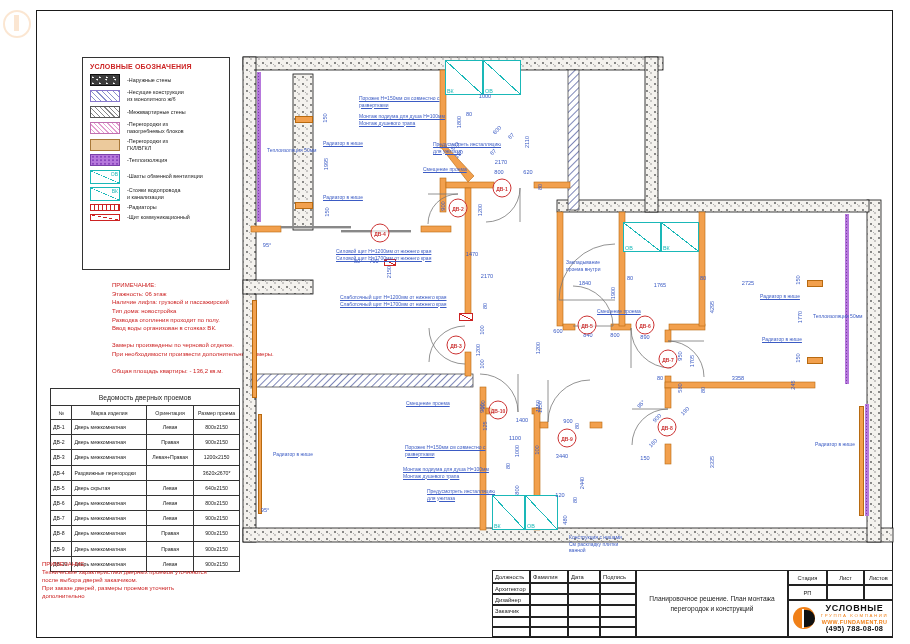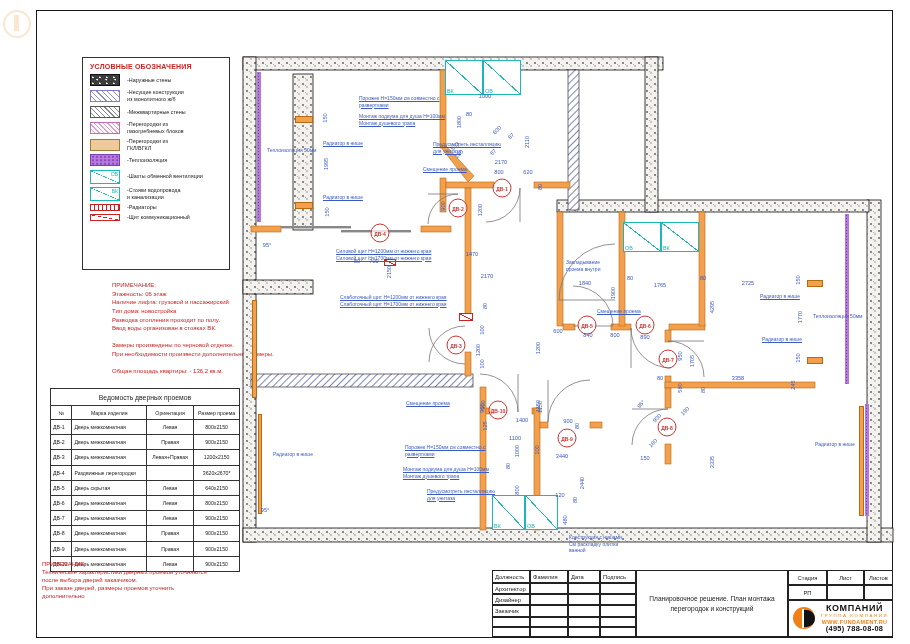--- a/index.html
+++ b/index.html
@@ -515,21 +515,21 @@
 перегородок и конструкций</div>
     </div>
     <div class="cell" style="left:788px;top:600px;width:105px;height:37px;padding:0;">
       <div class="logo">
         <div class="logo-icon">
           <div class="o"></div>
             <div class="w"></div>
             <div class="b"></div>
         </div>
         <div class="logo-text">
-          <span class="logo-name">КОМПАНИЙ</span>
+          <span class="logo-name">УСЛОВНЫЕ</span>
           <span class="logo-sub">ГРУППА КОМПАНИЙ</span>
           <span class="logo-site">WWW.FUNDAMENT.RU</span>
           <span class="logo-phone">(495) 788-08-08</span>
         </div>
       </div>
     </div>
   </div>
 </div>
 
 </body></html>

